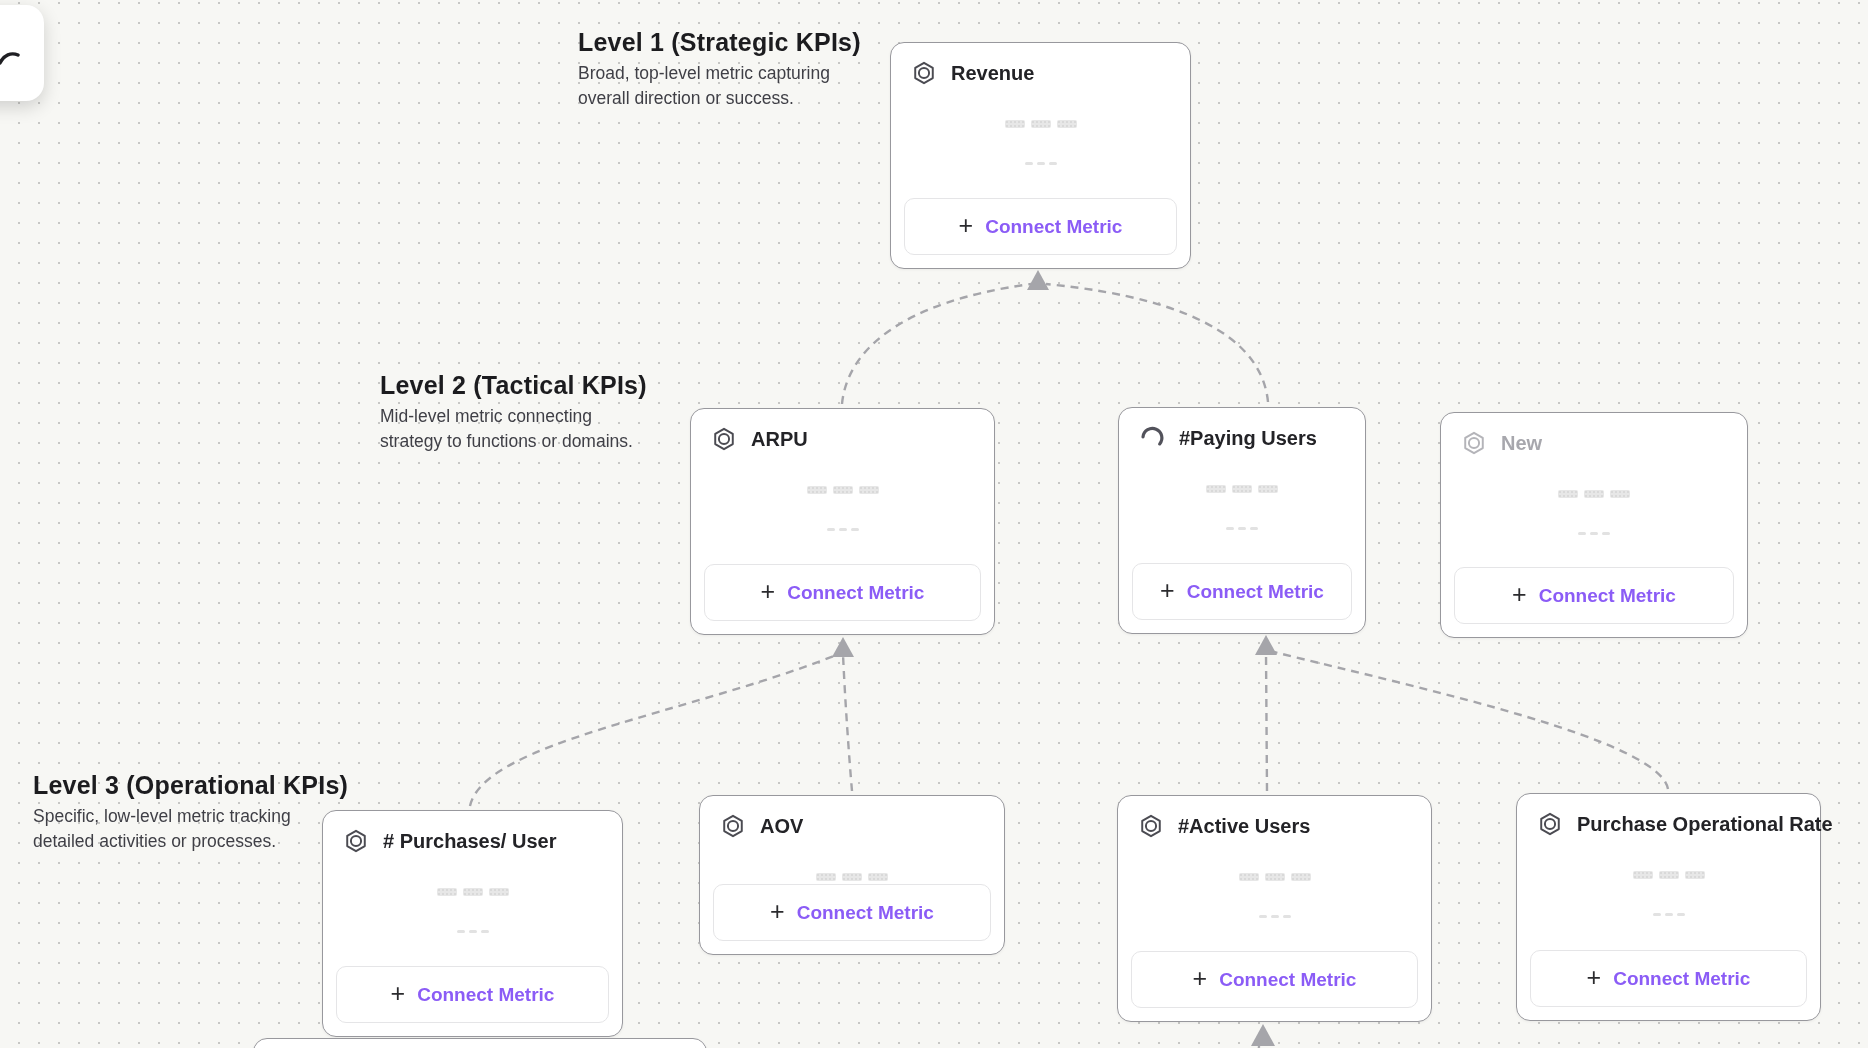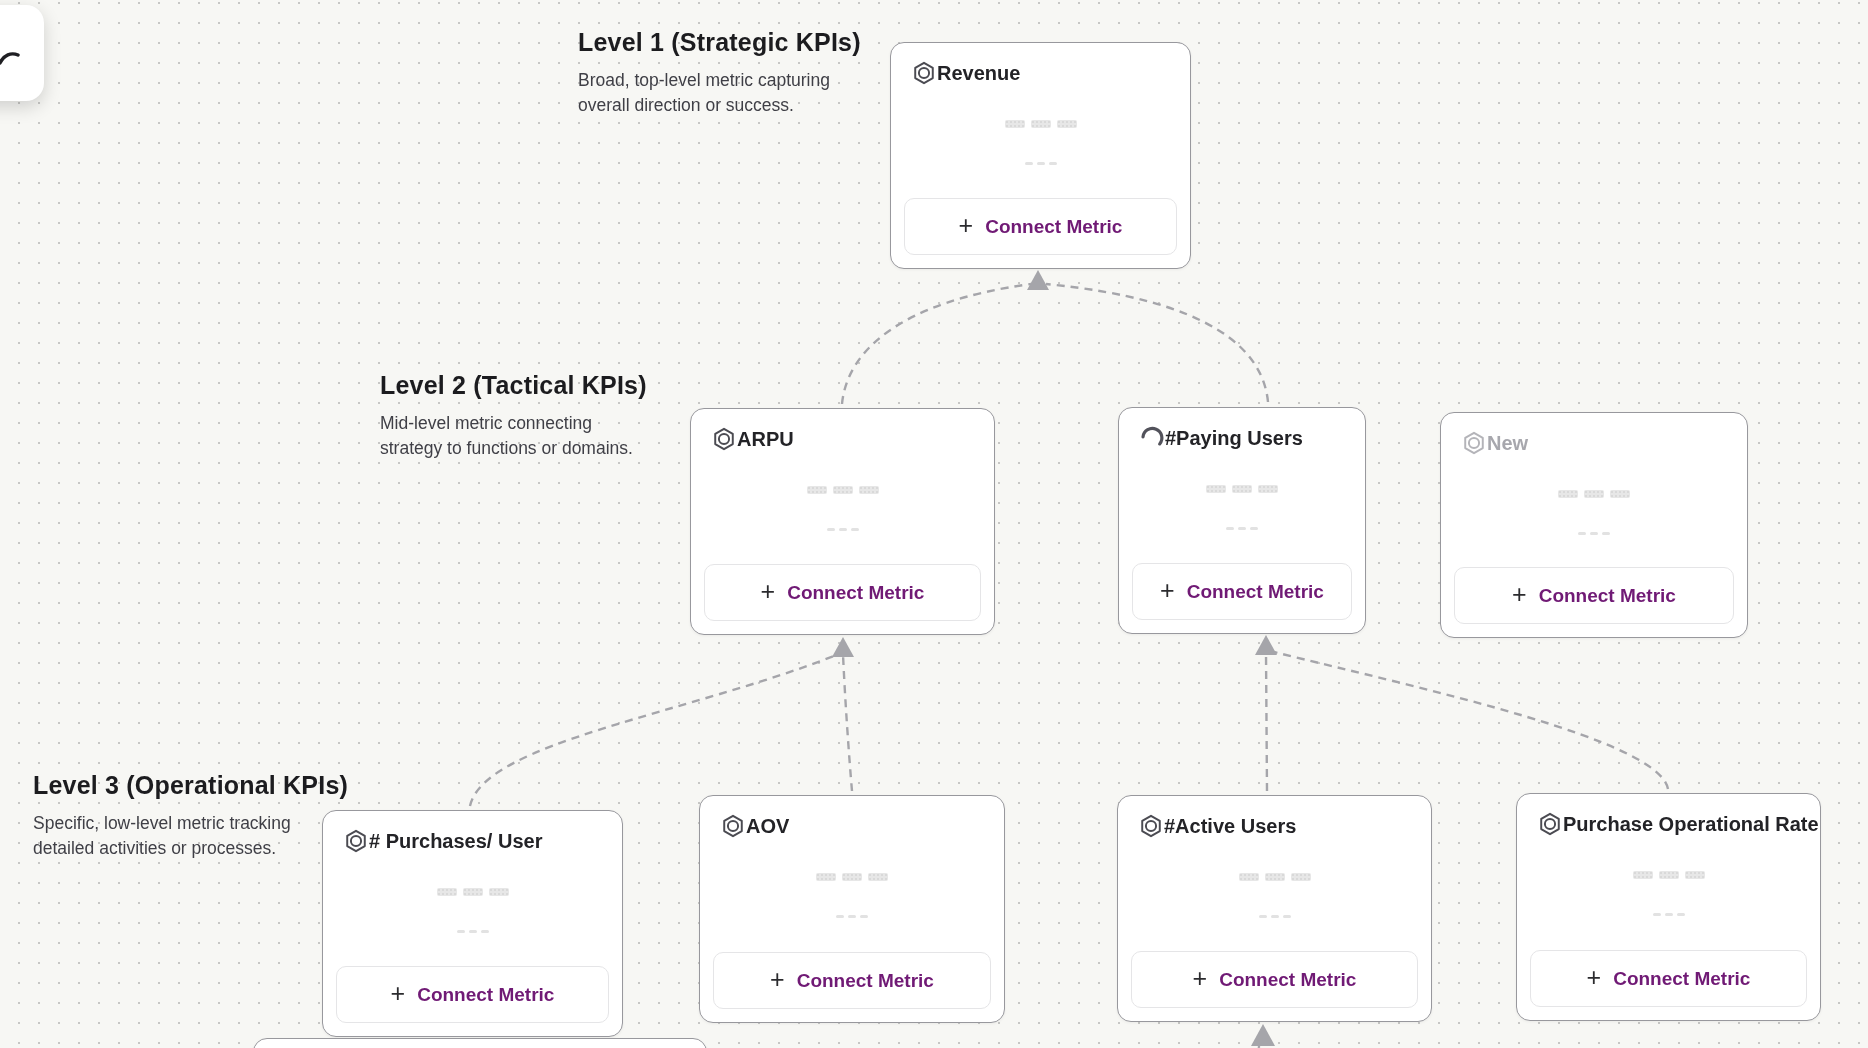--- a/index.html
+++ b/index.html
@@ -16,63 +16,63 @@
     background-size:20px 20px;background-position:9px 13px;
     position:relative;
   }
   #connector-layer{position:absolute;inset:0;z-index:1;pointer-events:none}
   .conn{fill:none;stroke:var(--connector);stroke-width:2.4;stroke-dasharray:8 6}
   .arrowhead{fill:var(--connector)}
 
   
   .level-header{position:absolute;z-index:3}
   .level-title{font-size:25px;font-weight:700;color:#1c1c1f;letter-spacing:.2px}
-  .level-desc{margin-top:11px;font-size:17.5px;line-height:25px;color:var(--desc_text);white-space:pre-line}
+  .level-desc{margin-top:4px;font-size:17.5px;line-height:25px;color:var(--desc_text);white-space:pre-line}
   .lh1{left:578px;top:28px}
   .lh2{left:380px;top:371px}
   .lh3{left:33px;top:771px}
 
   
   .card{
     position:absolute;z-index:2;background:#fff;
     border:1.4px solid var(--card_border);border-radius:14px;
     box-shadow:0 1px 3px rgba(0,0,0,.05);
   }
   .c-revenue{left:890px;top:42px;width:301px;height:227px}
   .c-arpu{left:690px;top:408px;width:305px;height:227px}
   .c-paying{left:1118px;top:407px;width:248px;height:227px}
   .c-new{left:1440px;top:412px;width:308px;height:226px}
   .c-purchases{left:322px;top:810px;width:301px;height:227px}
-  .c-aov{left:699px;top:795px;width:306px;height:228px}
+  .c-aov{left:699px;top:795px;width:306px;height:160px}
   .c-active{left:1117px;top:795px;width:315px;height:227px}
   .c-pcr{left:1516px;top:793px;width:305px;height:228px}
   .c-partial{left:253px;top:1038px;width:454px;height:60px}
 
-  .card-head{display:flex;align-items:center;padding:17px 20px 0 20px}
+  .card-head{display:flex;align-items:center;gap:14px;padding:17px 20px 0 20px}
   .icon{width:26px;height:26px;flex:0 0 26px;display:inline-flex}
   .icon svg{width:26px;height:26px}
   .card-title{font-size:20px;font-weight:700;color:var(--title_text);white-space:nowrap}
   .muted .card-title{color:var(--muted_text)}
   .muted .icon path,.muted .icon circle{stroke:#b4b4b9}
 
   .skeleton{position:absolute;left:0;right:0;top:77px;display:flex;flex-direction:column;align-items:center;gap:34px}
   .bars{display:flex;gap:6px}
   .bar{width:20px;height:8px;border-radius:2px;background:var(--skeleton);
        background-image:radial-gradient(circle,#d9d9d9 .8px,transparent .9px);background-size:4px 4px}
   .dashes{display:flex;gap:4px}
   .dash{width:8px;height:3px;border-radius:1.5px;background:#e2e2e2}
 
   .connect-btn{
     position:absolute;left:13px;right:13px;bottom:13px;height:57px;
     background:#fff;border:1px solid var(--btn_border);border-radius:10px;
     display:flex;align-items:center;justify-content:center;gap:12px;cursor:pointer;
     font-family:"Liberation Sans",sans-serif;
   }
   .plus{font-size:25px;font-weight:400;color:#2b2b2e;line-height:1;margin-top:-2px}
-  .connect-label{font-size:19px;font-weight:700;color:#701a75}
+  .connect-label{font-size:19px;font-weight:700;color:#8b5cf6}
 
   
   .toolbar-fragment{
     position:absolute;left:-44px;top:5px;width:88px;height:96px;z-index:5;
     background:#fff;border-radius:18px;box-shadow:0 6px 18px rgba(0,0,0,.16);
   }
   .toolbar-glyph{position:absolute;left:42px;top:42px;width:22px;height:22px}
 </style>
 </head>
 <body>

